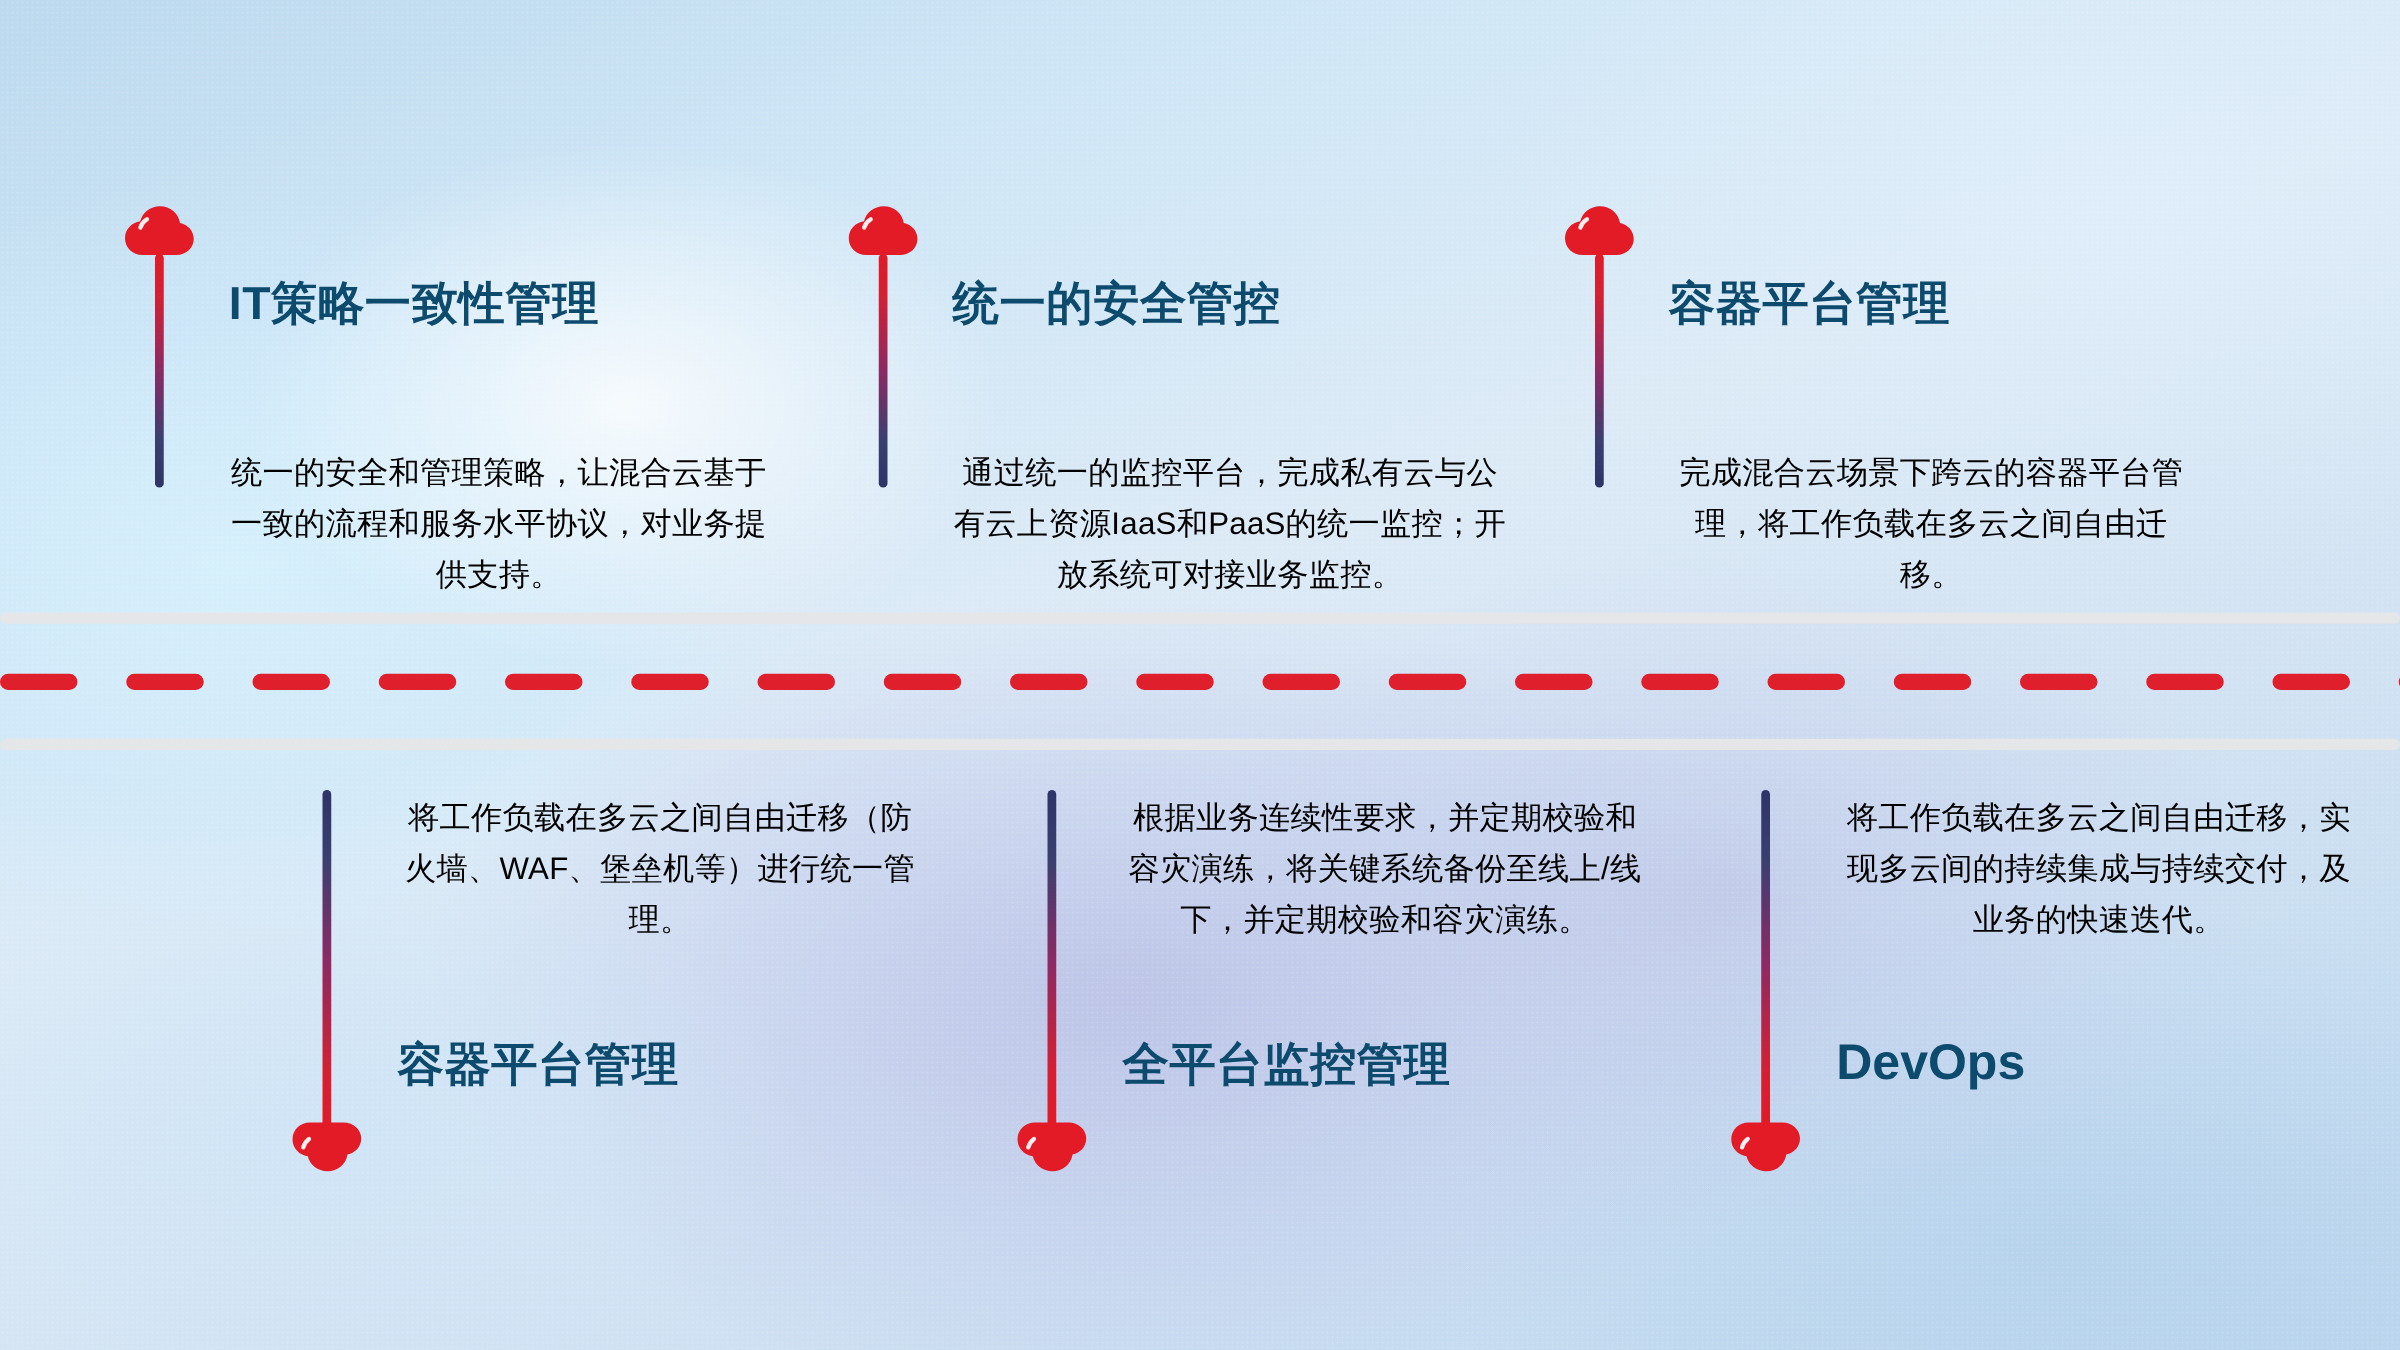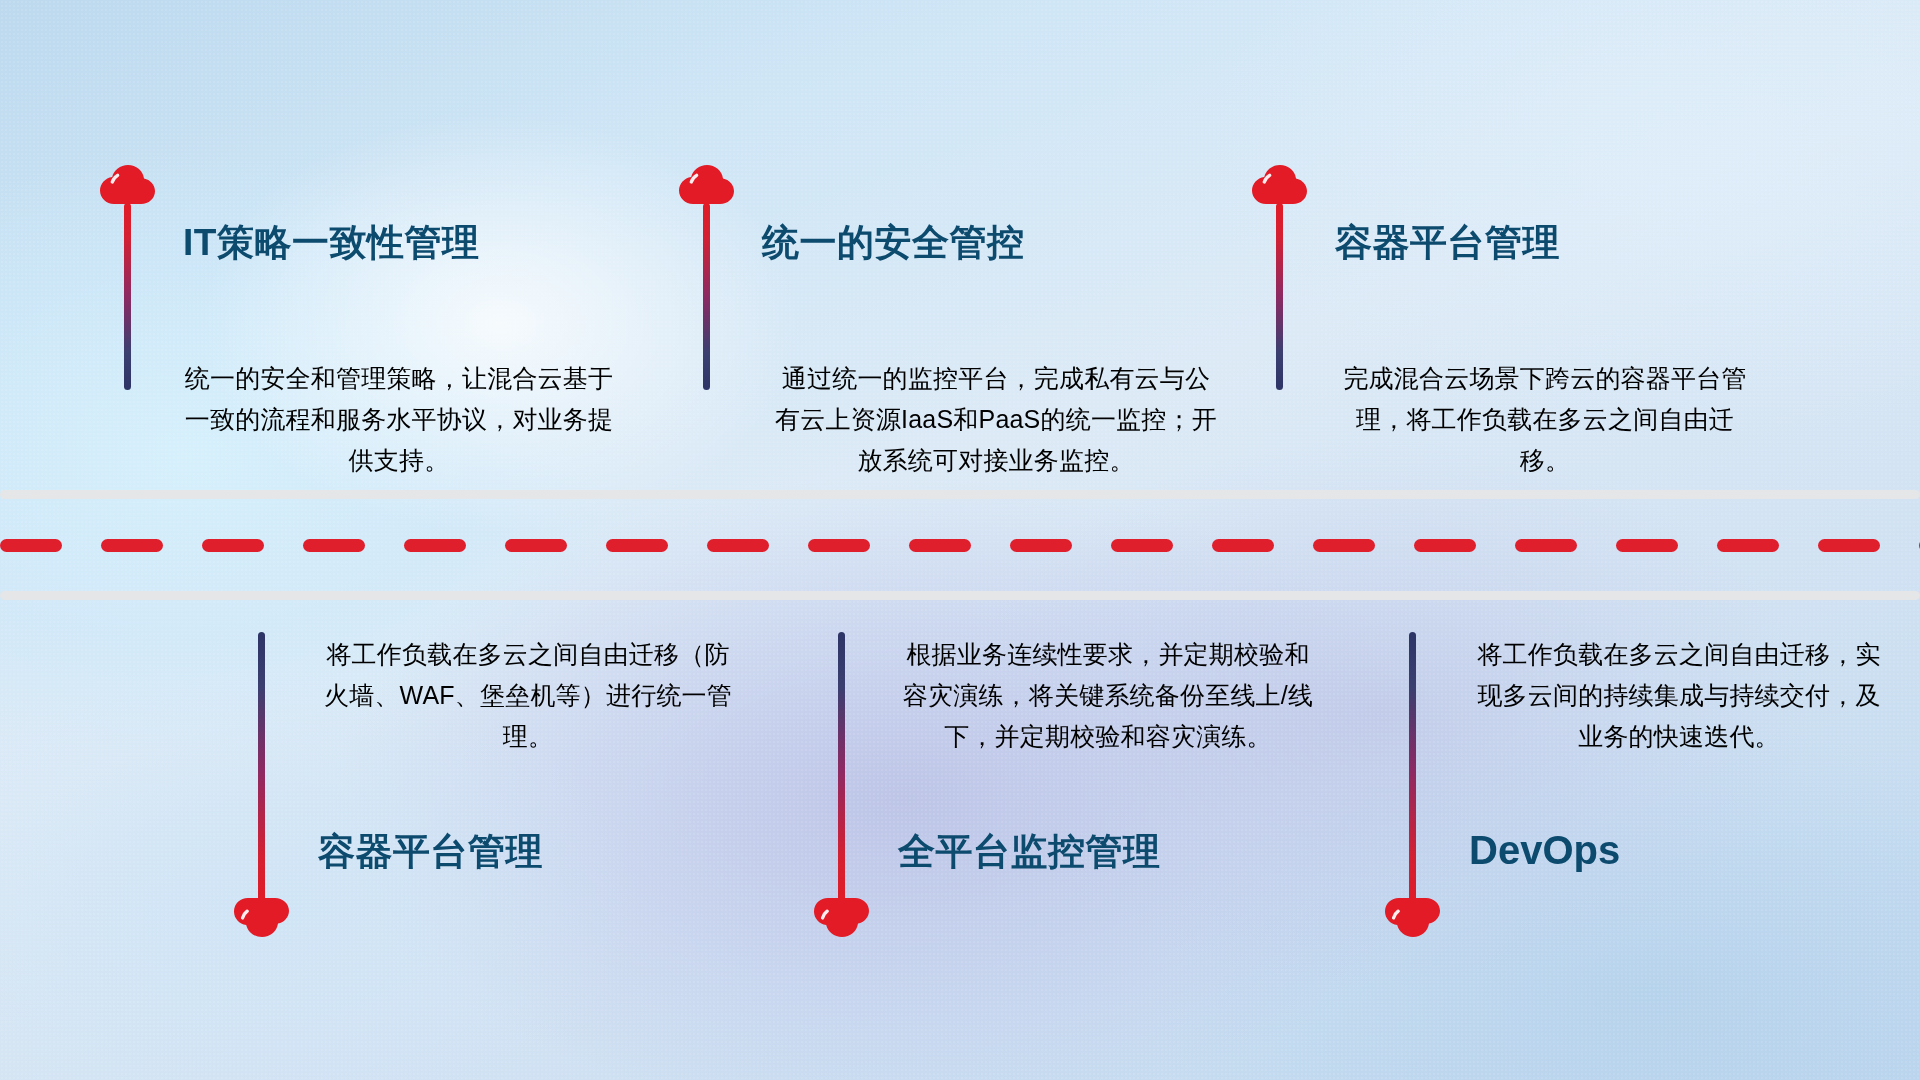--- a/index.html
+++ b/index.html
@@ -105,21 +105,21 @@
 
   <div class="col">
     <div class="cloud" style="left:676px;top:163px;">
       <svg viewBox="0 0 62 44" xmlns="http://www.w3.org/2000/svg">
         <path d="M31 2c-7.8 0-14.2 5.1-15.8 12C8.3 15 3 20.6 3 27.6 3 35.2 9.2 41 17 41h27c7.7 0 14-5.6 14-12.8 0-6.3-4.7-11.6-11-12.8C45.9 7.6 39.2 2 31 2z" fill="#e21b26"></path>
         <path d="M20.6 12.4c-2.6 1.6-4.4 3.9-5.3 6.6" fill="none" stroke="#ffffff" stroke-width="3.4" stroke-linecap="round" opacity=".92"></path>
       </svg>
     </div>
     <div class="stem stem-down" style="left:703px;top:203px;height:187px;"></div>
     <div class="heading" style="left:762px;top:224px;">统一的安全管控</div>
-    <div class="para" style="left:762px;top:358px;width:444px;margin-left:12px;">通过统一的监控平台，完成私有云与公有云上资源IaaS和PaaS的统一监控；开放系统可对接业务监控。</div>
+    <div class="para" style="left:762px;top:358px;width:444px;">通过统一的监控平台，完成私有云与公有云上资源IaaS和PaaS的统一监控；开放系统可对接业务监控。</div>
   </div>
 
   <div class="col">
     <div class="cloud" style="left:1249px;top:163px;">
       <svg viewBox="0 0 62 44" xmlns="http://www.w3.org/2000/svg">
         <path d="M31 2c-7.8 0-14.2 5.1-15.8 12C8.3 15 3 20.6 3 27.6 3 35.2 9.2 41 17 41h27c7.7 0 14-5.6 14-12.8 0-6.3-4.7-11.6-11-12.8C45.9 7.6 39.2 2 31 2z" fill="#e21b26"></path>
         <path d="M20.6 12.4c-2.6 1.6-4.4 3.9-5.3 6.6" fill="none" stroke="#ffffff" stroke-width="3.4" stroke-linecap="round" opacity=".92"></path>
       </svg>
     </div>
     <div class="stem stem-down" style="left:1276px;top:203px;height:187px;"></div>

